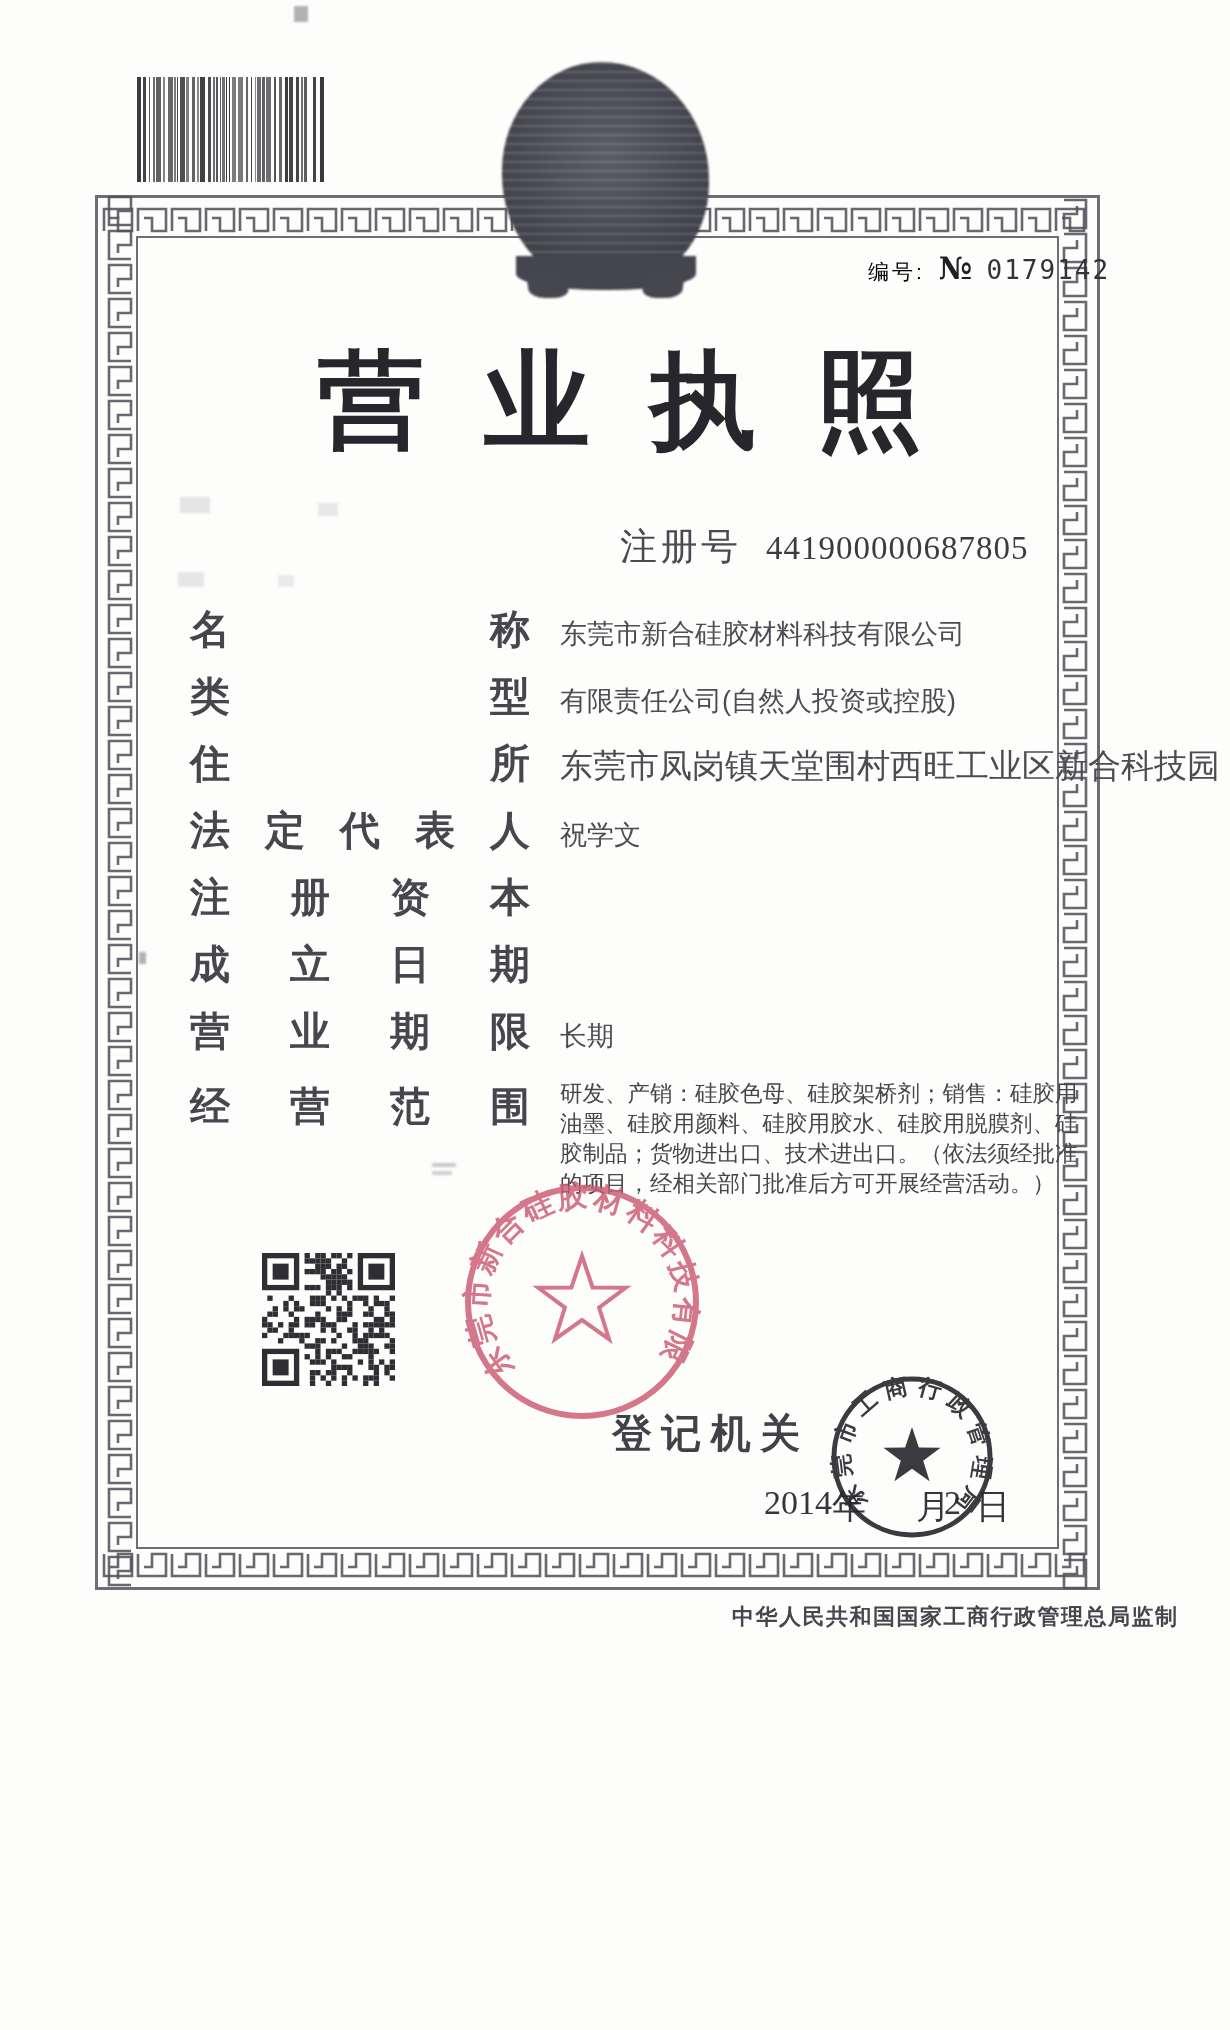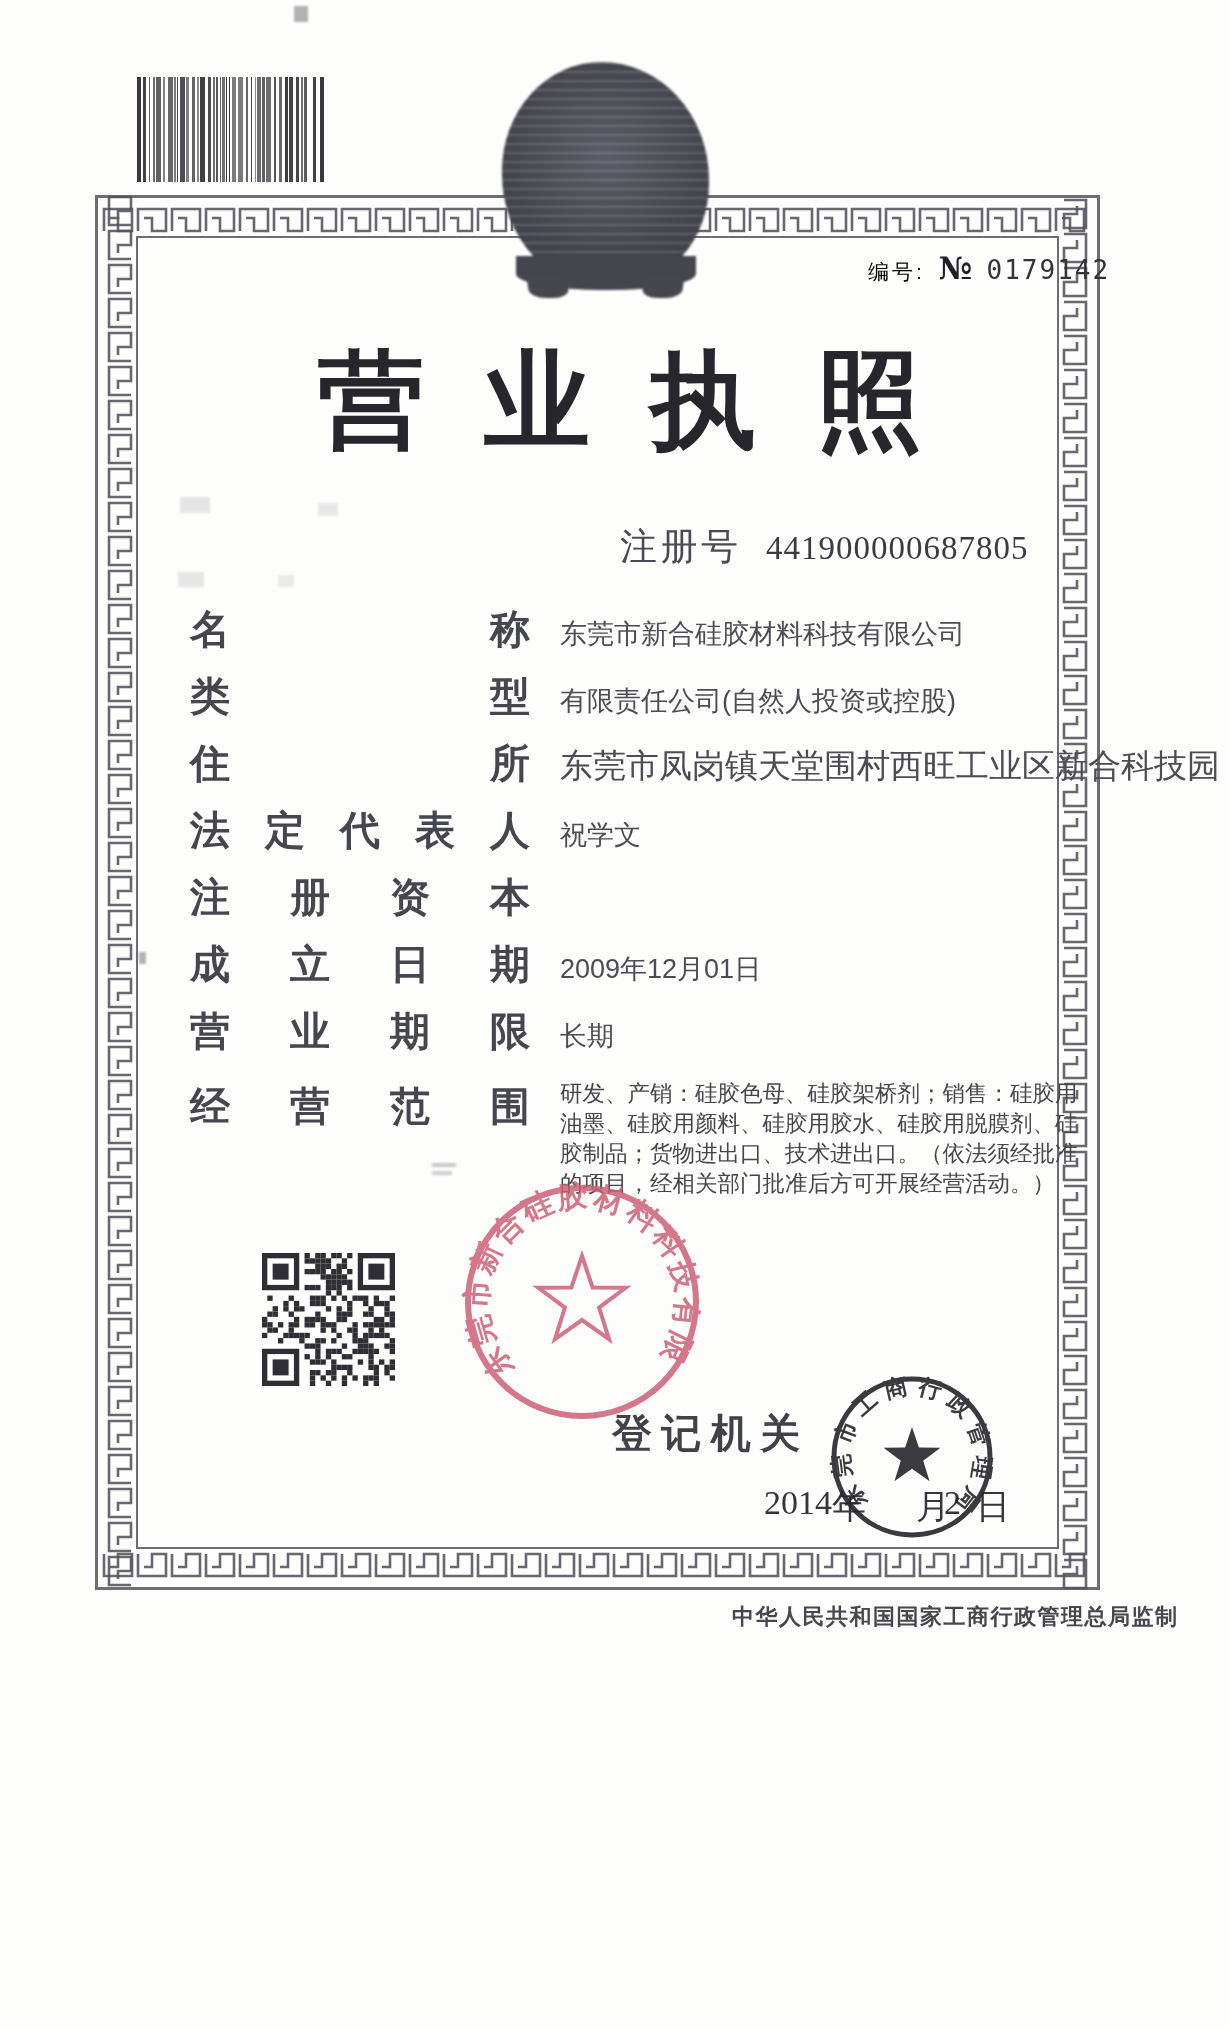--- a/index.html
+++ b/index.html
@@ -211,21 +211,20 @@
           <span>本</span>
         </div>
       </div>
       <div class="row">
         <div class="flabel">
           <span>成</span>
           <span>立</span>
           <span>日</span>
           <span>期</span>
         </div>
-        <div class="fvalue">2009年12月01日</div>
       </div>
       <div class="row">
         <div class="flabel">
           <span>营</span>
           <span>业</span>
           <span>期</span>
           <span>限</span>
         </div>
         <div class="fvalue">长期</div>
       </div>

